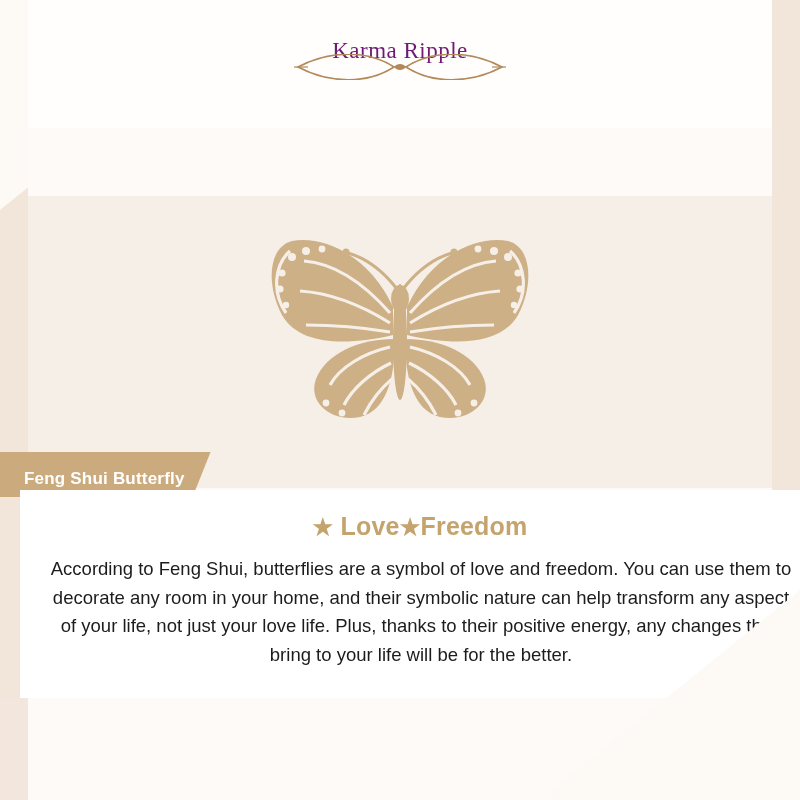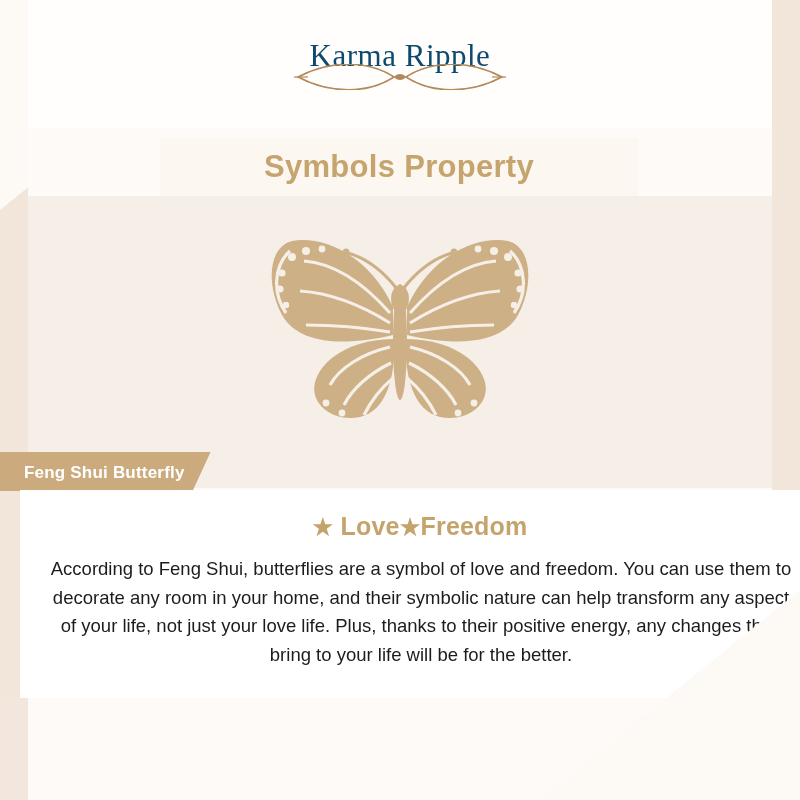--- a/index.html
+++ b/index.html
@@ -61,23 +61,23 @@
   .logo {
     position: absolute;
     top: 38px;
     left: 0;
     width: 800px;
     text-align: center;
     color: #b08d57;
   }
   .logo-text {
     font-family: "Liberation Serif", serif;
-    font-size: 31px;
+    font-size: 23px;
     letter-spacing: 0.5px;
-    color: #0c4a6e;
+    color: #701a75;
     display: inline-block;
     white-space: nowrap;
   }
   .logo-swirl {
     display: block;
     margin: -10px auto 0 auto;
     width: 220px;
     height: 26px;
   }
 
@@ -120,21 +120,21 @@
 
   
   .ribbon {
     position: absolute;
     top: 452px;
     left: 0;
     height: 36px;
     background: #cbab7d;
     display: flex;
     align-items: center;
-    padding: 3px 26px 0 24px;
+    padding: 9px 26px 0 24px;
     clip-path: polygon(0 0, 100% 0, calc(100% - 18px) 100%, 0 100%);
   }
   .ribbon-text {
     color: #ffffff;
     font-size: 17px;
     font-weight: bold;
     letter-spacing: 0.2px;
     white-space: nowrap;
   }
 
@@ -205,23 +205,20 @@
     <span class="logo-text">Karma Ripple</span>
     <svg class="logo-swirl" viewBox="0 0 220 26">
       <path d="M8 13 C 40 -4, 78 -4, 104 13 C 78 30, 40 30, 8 13 Z" fill="none" stroke="#b2895a" stroke-width="1.6"></path>
       <path d="M116 13 C 142 -4, 180 -4, 212 13 C 180 30, 142 30, 116 13 Z" fill="none" stroke="#b2895a" stroke-width="1.6"></path>
       <path d="M104 13 C 107 9, 113 9, 116 13 C 113 17, 107 17, 104 13 Z" fill="#b2895a"></path>
       <path d="M4 13 L 18 13" stroke="#b2895a" stroke-width="1.2"></path>
       <path d="M202 13 L 216 13" stroke="#b2895a" stroke-width="1.2"></path>
     </svg>
   </div>
 
-  <div class="title-strip">
-    <span class="title-text">Symbols Property</span>
-  </div>
 
   <div class="hero">
     <svg class="butterfly" viewBox="0 0 340 230">
       <g fill="#cdb086">
 
         <ellipse cx="170" cy="115" rx="7" ry="58"></ellipse>
         <ellipse cx="170" cy="72" rx="9" ry="14"></ellipse>
 
         <path d="M167 62 C 150 40, 132 30, 118 26" stroke="#cdb086" stroke-width="3" fill="none"></path>
         <path d="M173 62 C 190 40, 208 30, 222 26" stroke="#cdb086" stroke-width="3" fill="none"></path>

